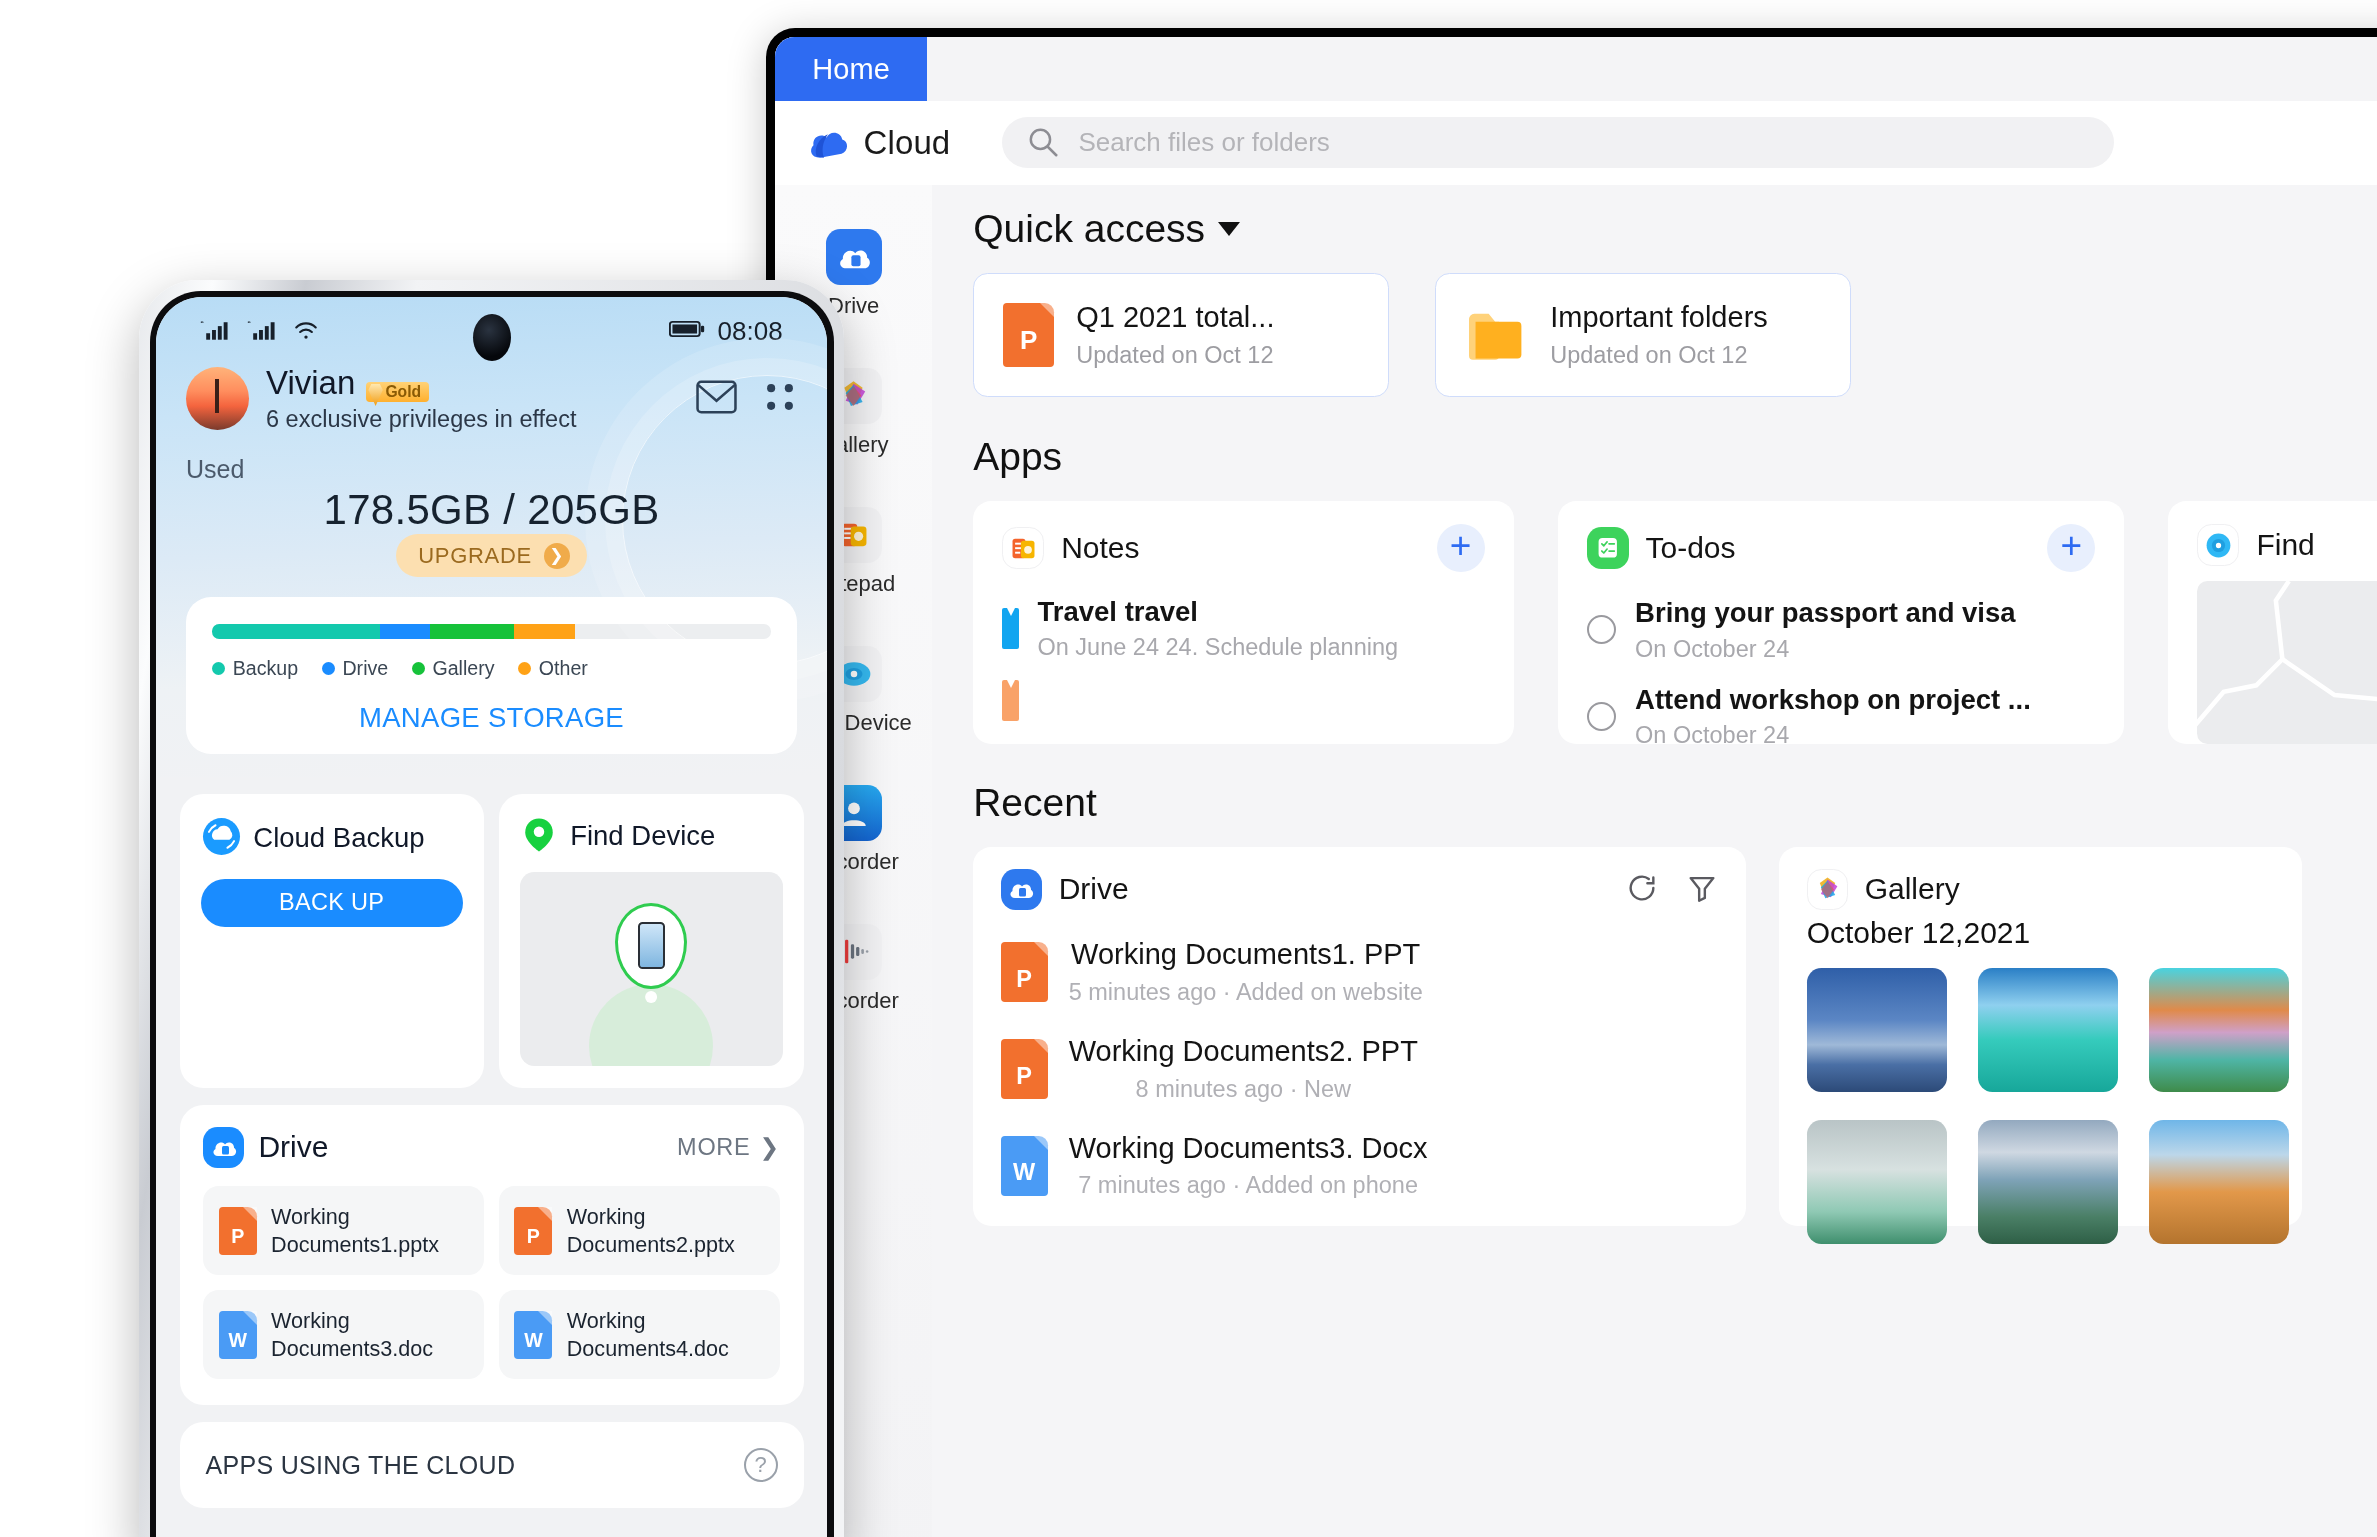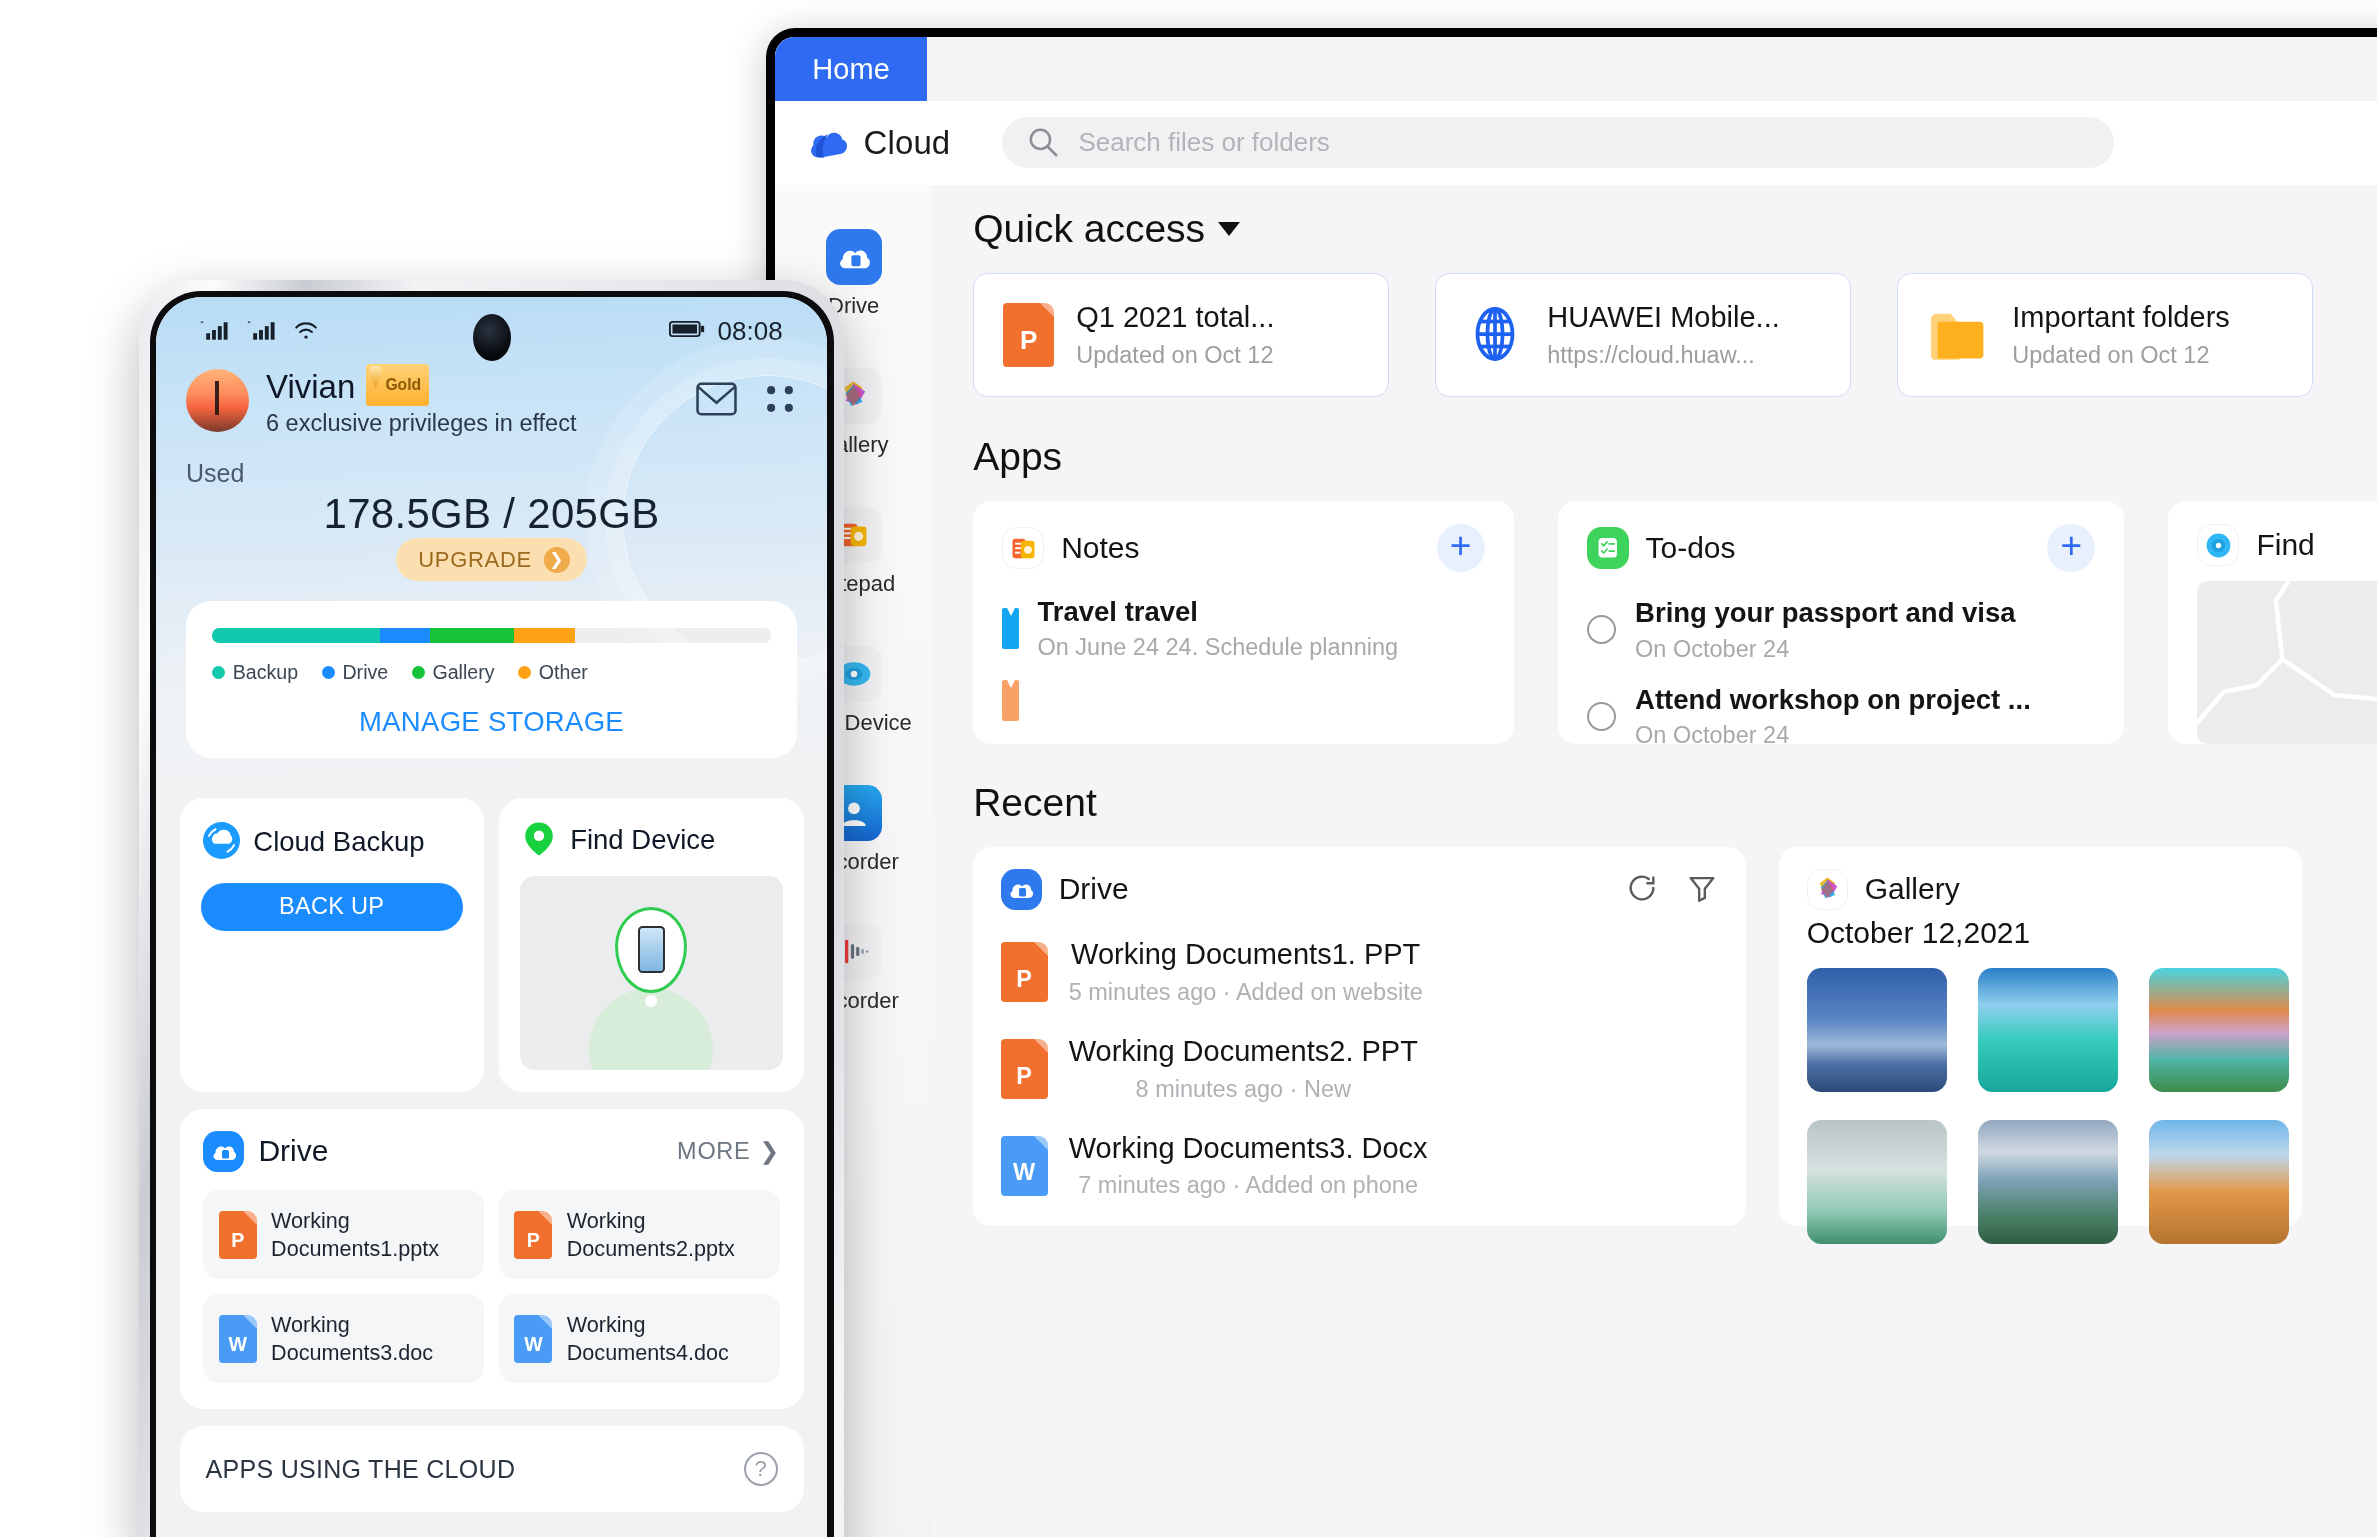--- a/index.html
+++ b/index.html
@@ -169,21 +169,21 @@
   .punchhole{position:absolute;left:50%;top:17px;transform:translateX(-50%);
      width:38px;height:47px;border-radius:50%;background:radial-gradient(circle at 42% 34%,#2a3340,#05070b 70%);}
 
   .acct{display:flex;align-items:center;gap:17px;position:relative;z-index:2;padding-top:3.9px;}
   .avatar{width:63px;height:63px;border-radius:50%;overflow:hidden;flex:0 0 63px;
      background:linear-gradient(180deg,#ffb37a 0%,#ff8e5e 38%,#f4643e 62%,#7a3a2c 100%);position:relative;}
   .avatar:after{content:"";position:absolute;left:46%;top:20%;width:3.9px;height:54%;background:#3a1f18;}
   .acct-texts{display:flex;flex-direction:column;gap:3.9px;}
   .acct-name-row{display:flex;align-items:flex-end;gap:10.5px;}
   .acct-name{font-size:33px;color:#101828;}
-  .gold-badge{height:42px;padding:0 7.8px 0 19.6px;border-radius:3.9px;
+  .gold-badge{height:20px;padding:0 7.8px 0 19.6px;border-radius:3.9px;
      background:linear-gradient(180deg,#ffd277,#ffb02e); color:#8a5a05;font-size:15.7px;
      display:flex;align-items:center;position:relative;font-weight:700;}
   .gold-badge:before{content:"";position:absolute;left:2.6px;top:2px;width:14.4px;height:22px;
      background:linear-gradient(180deg,#ffe8b0,#f09d16);clip-path:polygon(50% 100%,0 28%,20% 0,80% 0,100% 28%);}
   .acct-sub{font-size:23.5px;color:#2b3747;}
   .acct-actions{margin-left:auto;display:flex;align-items:center;gap:25px;}
 
   .used-lbl{font-size:25px;color:#4b5a6b;margin:22px 0 2.6px 0;position:relative;z-index:2;}
   .used-row{display:flex;align-items:center;justify-content:space-between;position:relative;z-index:2;flex-direction:column;}
   .used-val{font-size:42px;color:#16222f;letter-spacing:0.3px;}
@@ -347,36 +347,20 @@
             <div class="qa-card">
               <span class="ftype" style="width:51px;height:64px;background:#f2702e;">
                 <span style="font-size:26px;padding-bottom:10.5px;">P</span>
               </span>
               <span class="qa-texts">
                 <span class="qa-title">Q1 2021 total...</span>
                 <span class="qa-sub">Updated on Oct 12</span>
               </span>
             </div>
 
-            <div class="qa-card">
-              <span>
-                <svg width="60" height="60" viewBox="0 0 48 48" fill="none" stroke="#1d61f0" stroke-width="3">
-                  <ellipse cx="24" cy="24" rx="14" ry="20"></ellipse>
-                    <ellipse cx="24" cy="24" rx="6" ry="20"></ellipse>
-                  <line x1="10" y1="24" x2="38" y2="24"></line>
-                    <line x1="12" y1="14" x2="36" y2="14"></line>
-                    <line x1="12" y1="34" x2="36" y2="34"></line>
-                  <line x1="24" y1="4" x2="24" y2="44"></line>
-                </svg>
-              </span>
-              <span class="qa-texts">
-                <span class="qa-title">HUAWEI Mobile...</span>
-                <span class="qa-sub">https://cloud.huaw...</span>
-              </span>
-            </div>
 
             <div class="qa-card">
               <span>
                 <svg width="63" height="55" viewBox="0 0 48 42">
                   <path d="M3 10 a4 4 0 0 1 4-4 h11 l5 6 h3 v26 a3 3 0 0 1-3 3 H6 a3 3 0 0 1-3-3Z" fill="#ffd27a"></path>
                   <path d="M8 12 h32 a3 3 0 0 1 3 3 v22 a3 3 0 0 1-3 3 H8 Z" fill="#ffb01f"></path>
                 </svg>
               </span>
               <span class="qa-texts">
                 <span class="qa-title">Important folders</span>

